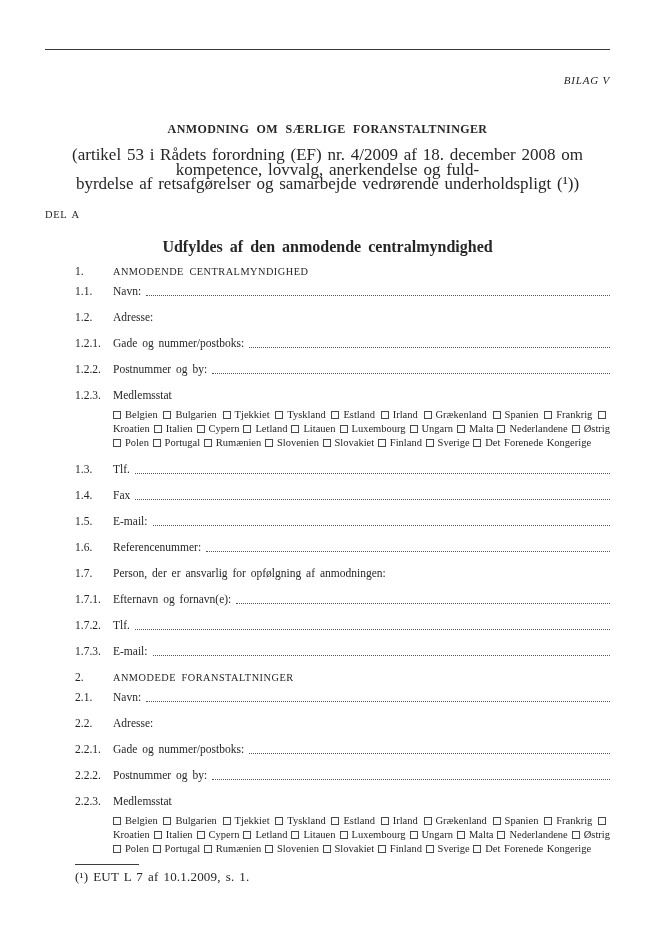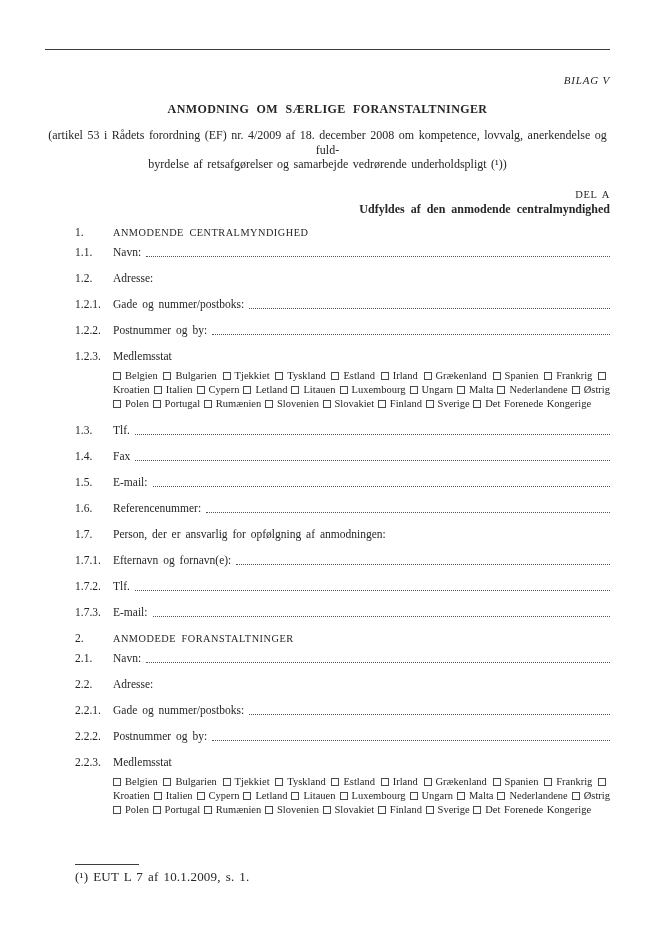--- a/index.html
+++ b/index.html
@@ -19,24 +19,24 @@
   .hdr-badge {
     margin-left:28px; border:1px solid #4a4a4a; padding:0 10px;
     font-size:10.5px; line-height:13px; letter-spacing:0.8px;
   }
   .hdr-title { flex:1 1 auto; text-align:center; word-spacing:1px; }
   .hdr-ref { flex:0 0 160px; text-align:right; letter-spacing:0.3px; }
   .hdr-rule { border-top:1px solid #3c3c3c; margin-top:7px; }
 
   
   .annex-label { text-align:right; font-style:italic; font-size:11px; margin-top:24px; letter-spacing:0.8px; }
-  .doc-title { text-align:center; font-weight:bold; font-size:12px; margin-top:16px; letter-spacing:0.4px; word-spacing:4px; }
-  .subtitle { text-align:center; font-size:12px; line-height:14.5px; margin-top:11px; word-spacing:1.5px; }
-  .part-label { text-align:right; font-size:10.5px; margin-top:17px; letter-spacing:0.6px; word-spacing:2px; }
-  .part-heading { text-align:right; font-weight:bold; font-size:12px; margin-top:2px; word-spacing:3px; }
+  .doc-title { text-align:center; font-weight:bold; font-size:12px; margin-top:36px; letter-spacing:0.4px; word-spacing:4px; }
+  .subtitle { text-align:center; font-size:17px; line-height:14.5px; margin-top:11px; word-spacing:1.5px; }
+  .part-label { text-align:left; font-size:10.5px; margin-top:17px; letter-spacing:0.6px; word-spacing:2px; }
+  .part-heading { text-align:center; font-weight:bold; font-size:16px; margin-top:18px; word-spacing:3px; }
 
   
   .form-body { margin-top:9px; }
   .row { display:flex; align-items:flex-end; font-size:11.5px; line-height:13px; margin-bottom:13px; }
   .num { flex:0 0 38px; margin-left:30px; }
   .label { white-space:nowrap; word-spacing:2px; }
   .row.heading { margin-bottom:7px; }
   .row.heading .label { font-size:10.3px; letter-spacing:0.5px; word-spacing:2.5px; }
   .leader { flex:1 1 auto; border-bottom:1px dotted #555; margin:0 0 2px 5px; min-width:20px; }
 

